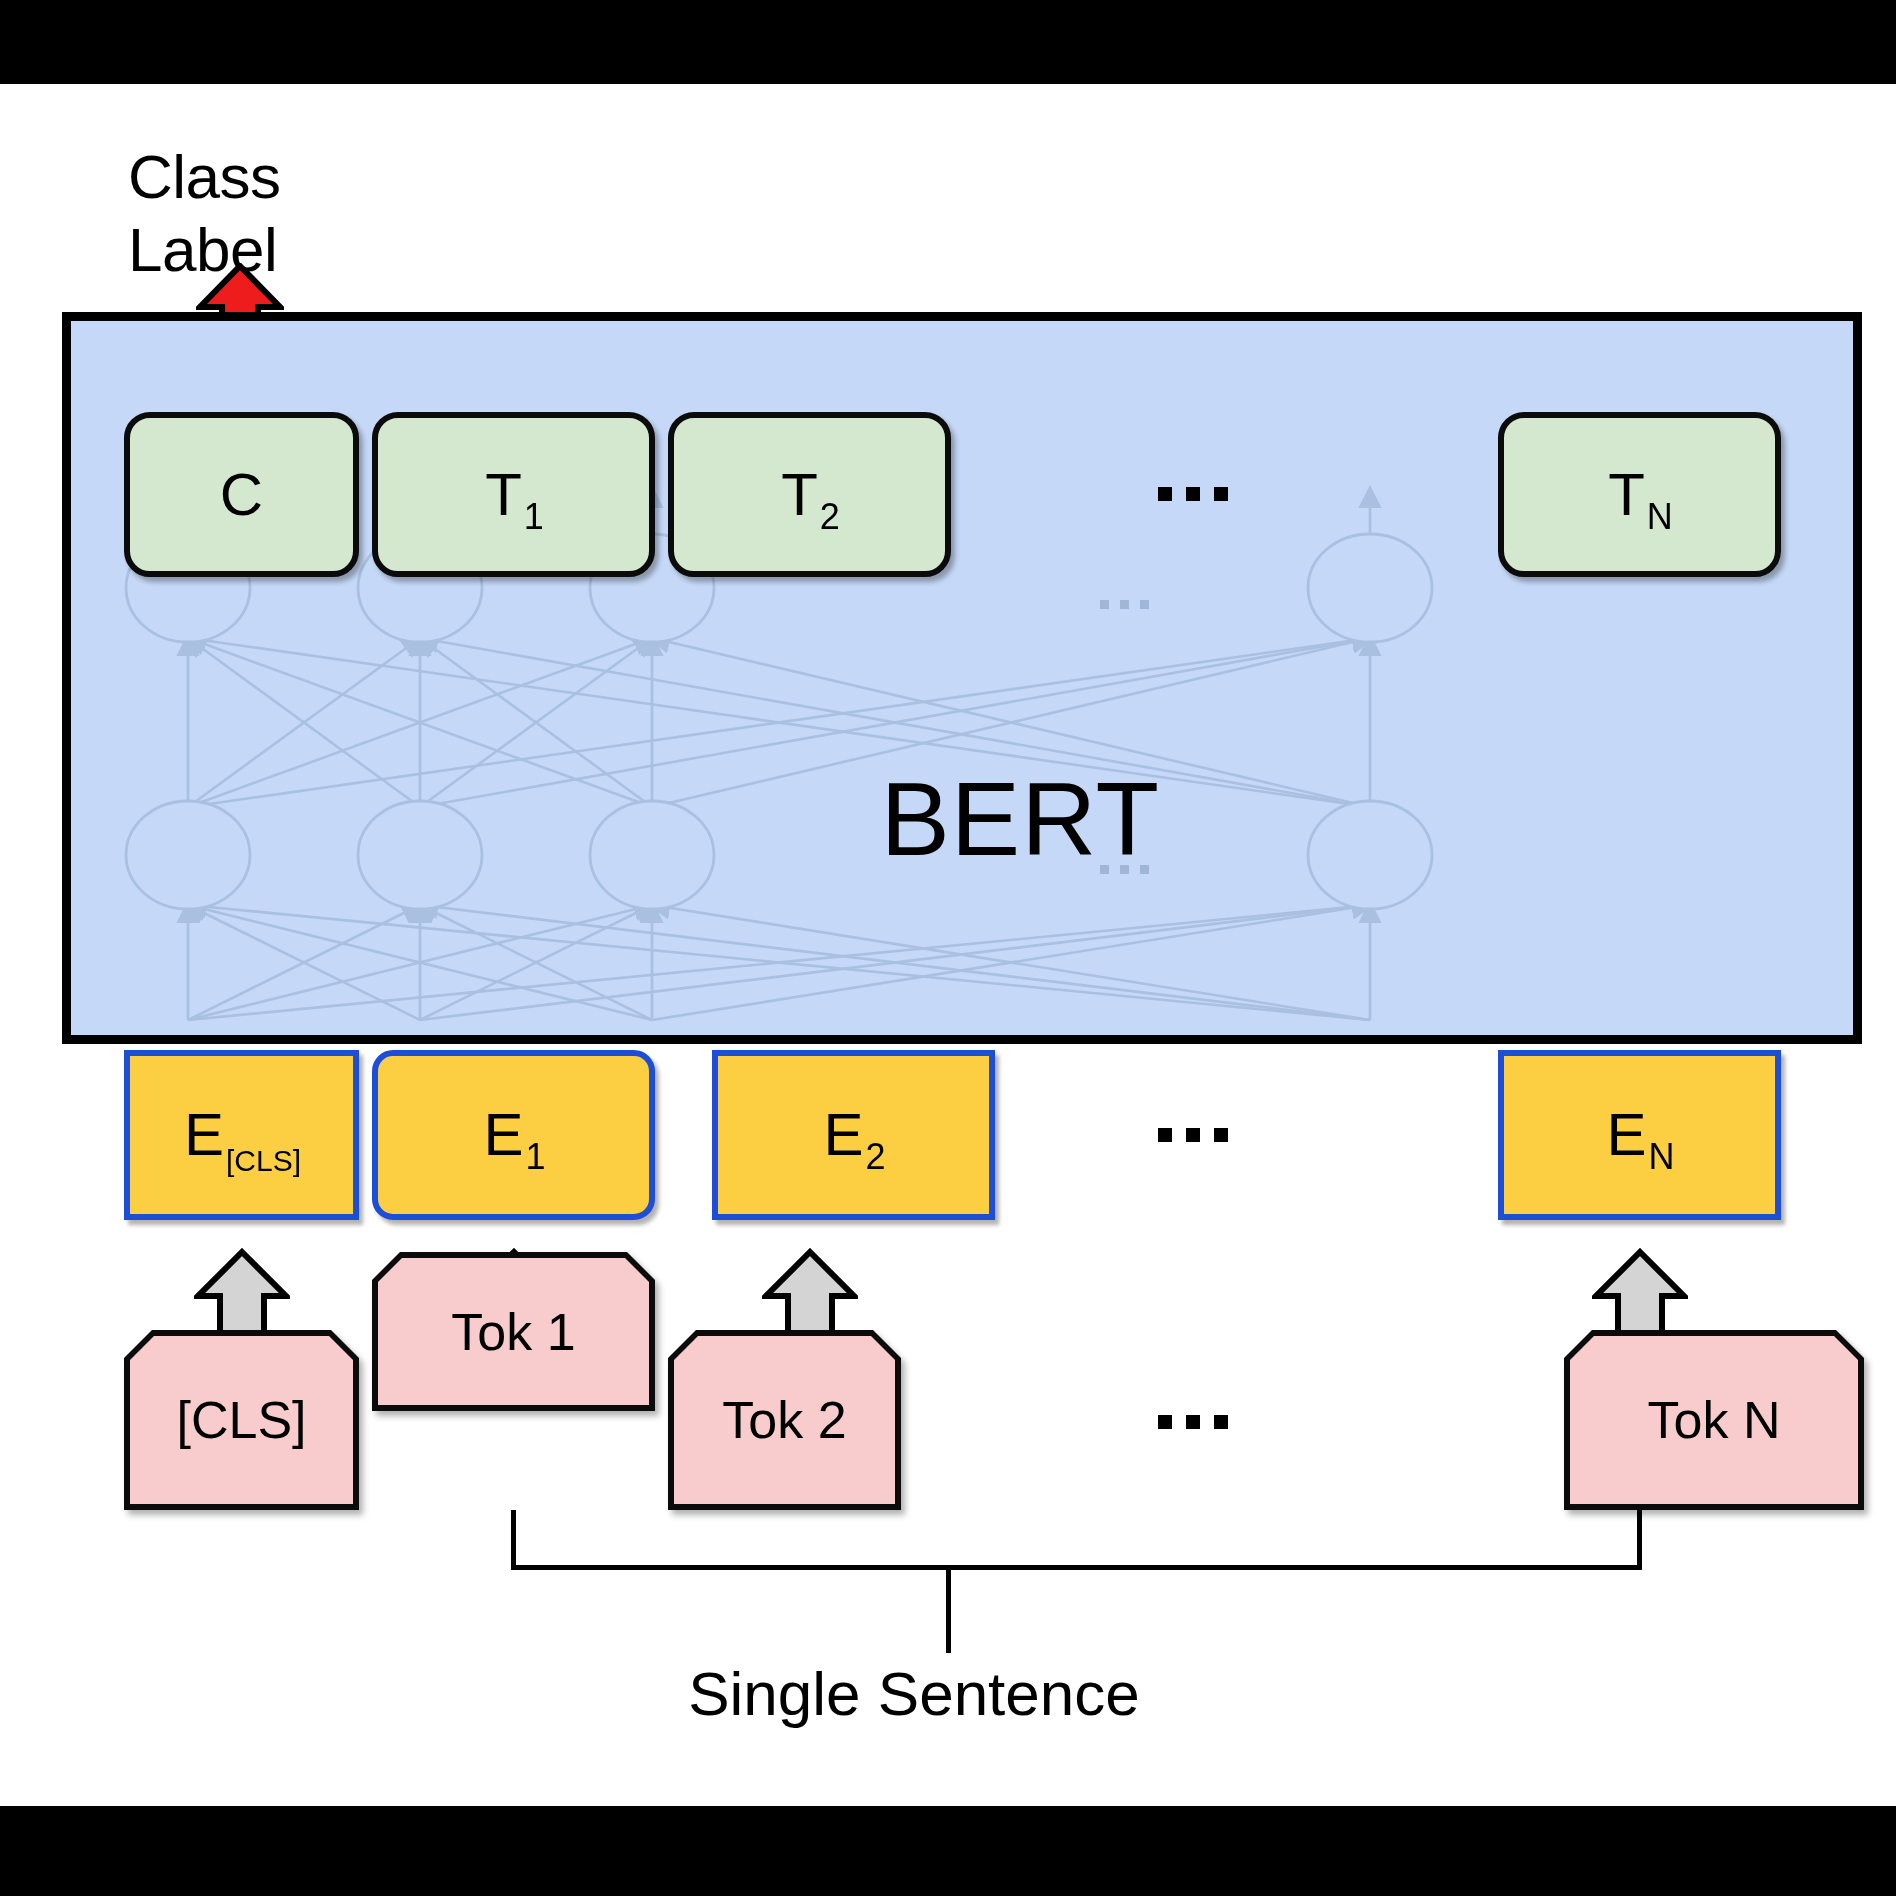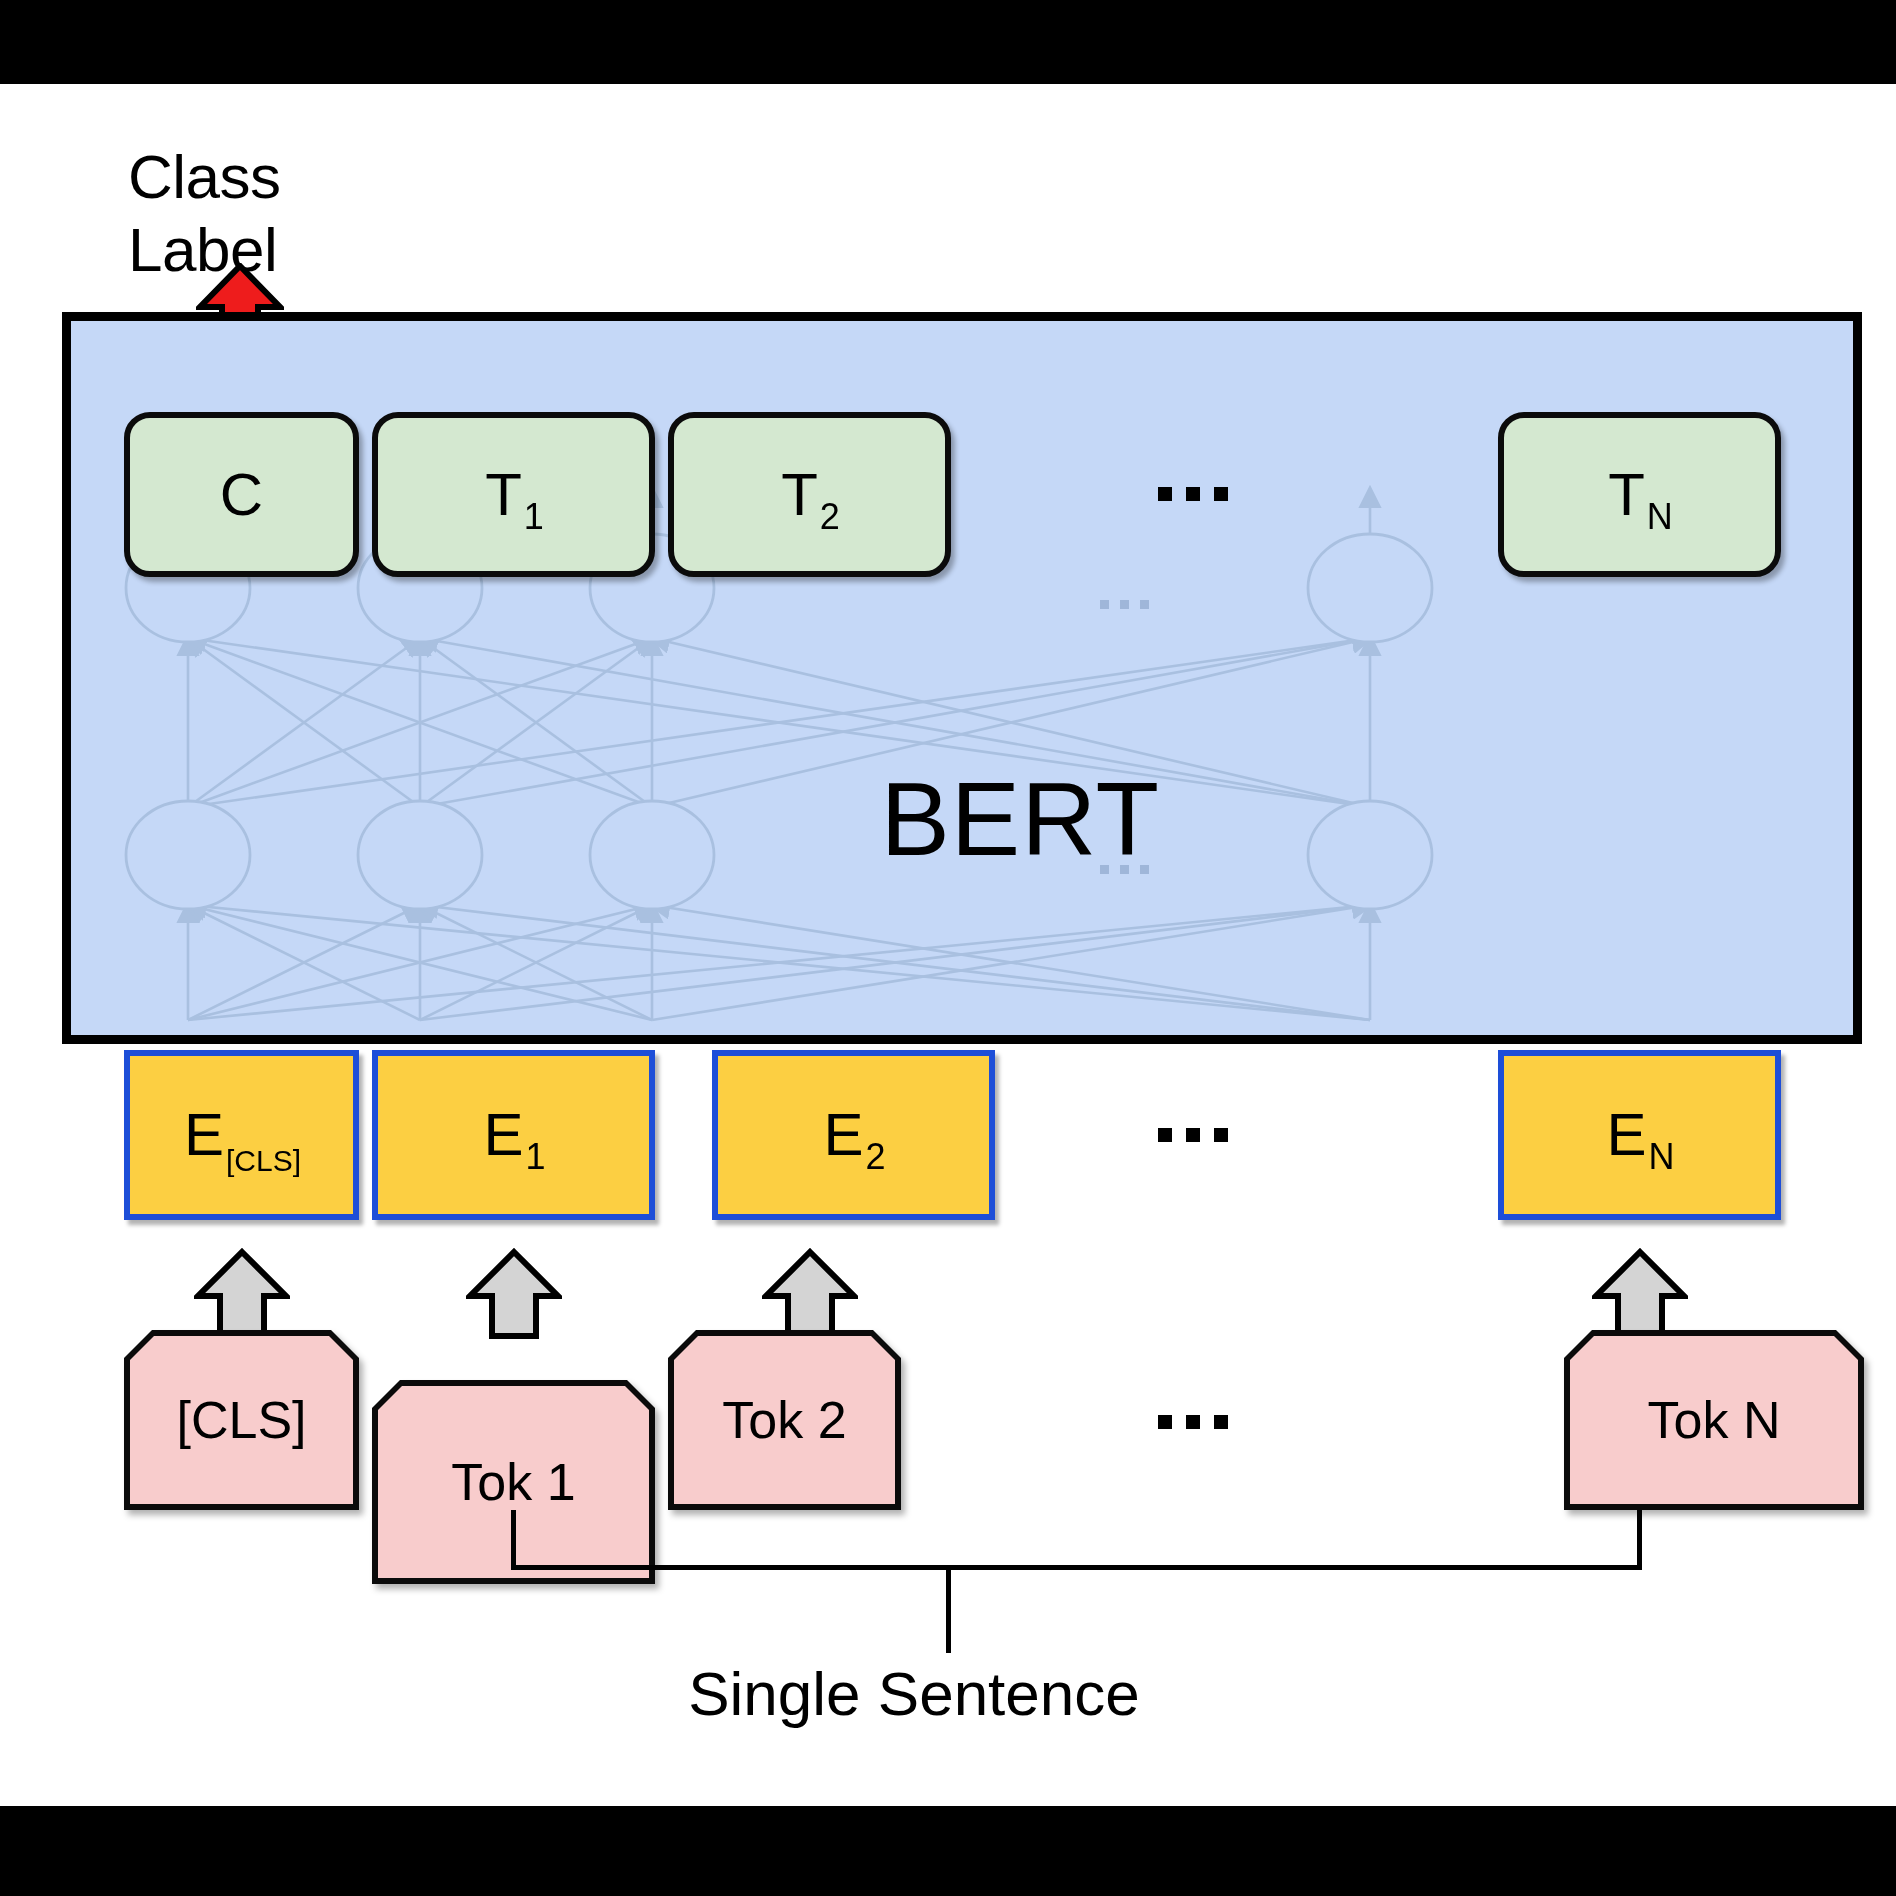--- a/index.html
+++ b/index.html
@@ -199,21 +199,21 @@
       <i></i>
       <i></i>
       <i></i>
     </div>
 
   <div class="abs ybox" style="left:124px;top:1050px;width:235px;height:170px;">
     <span class="lbl">
       <span>E</span><span class="sb-small">[CLS]</span>
     </span>
   </div>
-  <div class="abs ybox" style="left:372px;top:1050px;width:283px;height:170px;">
+  <div class="abs ybox" style="left:372px;top:1050px;width:283px;height:170px;border-radius:21px;">
     <span class="lbl">
       <span>E</span><sub>1</sub>
     </span>
   </div>
   <div class="abs ybox" style="left:668px;top:1050px;width:283px;height:170px;margin-left:44px;">
     <span class="lbl">
       <span>E</span><sub>2</sub>
     </span>
   </div>
   <div class="abs ybox" style="left:1498px;top:1050px;width:283px;height:170px;">
@@ -248,21 +248,21 @@
     </svg>
   </div>
 
   <div class="abs pwrap" style="left:124px;top:1330px;width:235px;height:180px;">
     <div class="pshape">
         <div class="pinner">
       <span class="tok-lbl">[CLS]</span>
     </div>
       </div>
   </div>
-  <div class="abs pwrap" style="left:372px;top:1380px;width:283px;height:204px;">
+  <div class="abs pwrap" style="left:372px;top:1252px;width:283px;height:159px;">
     <div class="pshape">
         <div class="pinner">
       <span class="tok-lbl">Tok 1</span>
     </div>
       </div>
   </div>
   <div class="abs pwrap" style="left:668px;top:1330px;width:233px;height:180px;">
     <div class="pshape">
         <div class="pinner">
       <span class="tok-lbl">Tok 2</span>

